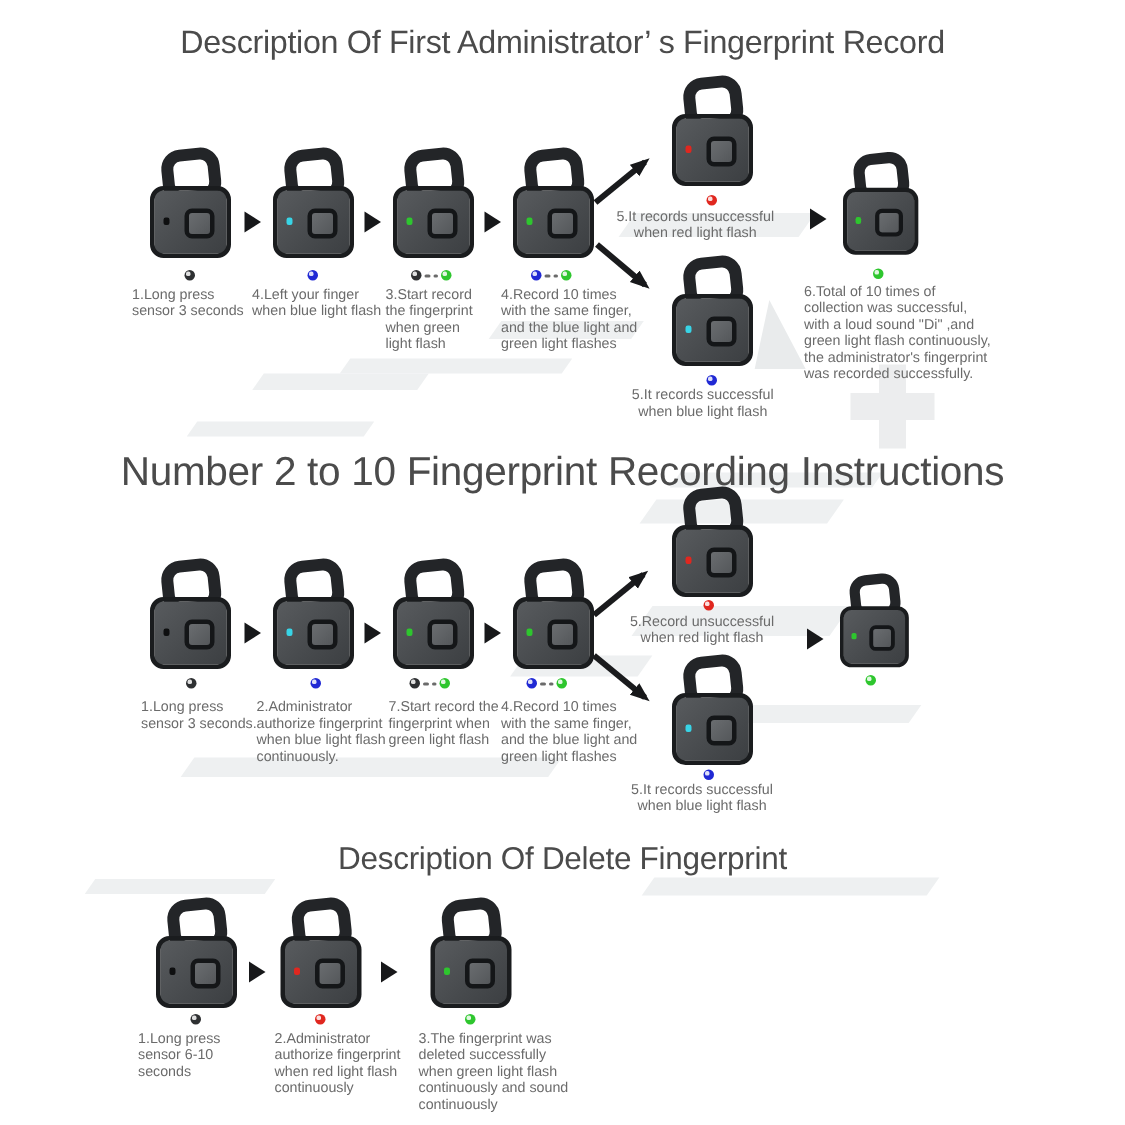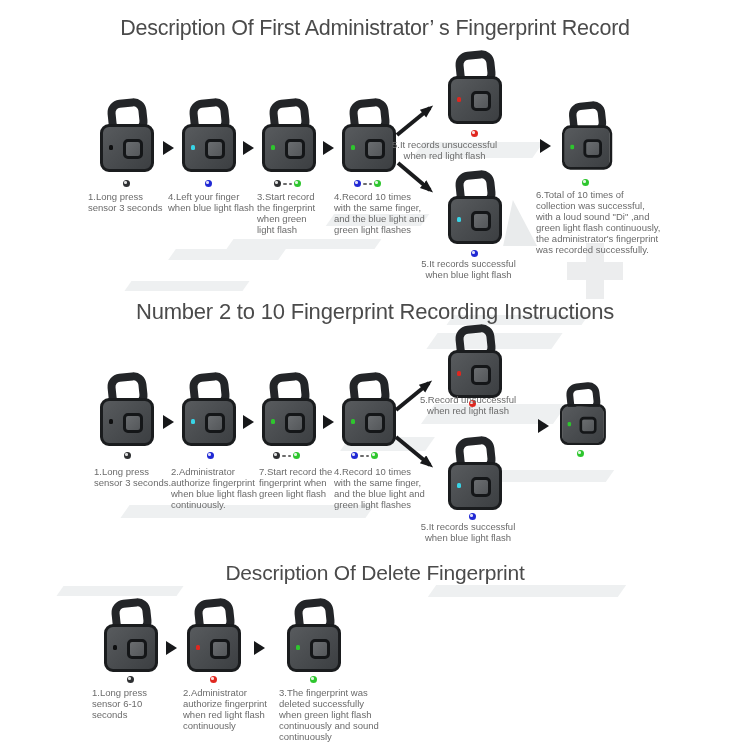--- a/index.html
+++ b/index.html
@@ -168,32 +168,32 @@
   <div class="step" style="left:168px;top:191px;width:95px">4.Left your finger
 when blue light flash</div>
   <div class="step" style="left:257px;top:191px;width:80px">3.Start record
 the fingerprint
 when green
 light flash</div>
   <div class="step" style="left:334px;top:191px;width:100px">4.Record 10 times
 with the same finger,
 and the blue light and
 green light flashes</div>
-  <div class="step center" style="left:372px;top:139px;width:145px">5.It records unsuccessful
+  <div class="step center" style="left:391px;top:139px;width:145px">5.It records unsuccessful
 when red light flash</div>
   <div class="step center" style="left:396px;top:258px;width:145px">5.It records successful
 when blue light flash</div>
   <div class="step" style="left:536px;top:189px;width:150px">6.Total of 10 times of
 collection was successful,
 with a loud sound "Di" ,and
 green light flash continuously,
 the administrator's fingerprint
 was recorded successfully.</div>
 
-  <div class="title" style="top:299px;font-size:22px">Number 2 to 10 Fingerprint Recording Instructions</div>
+  <div class="title" style="top:299px;font-size:27px">Number 2 to 10 Fingerprint Recording Instructions</div>
 
   <div class="padlock" style="left:100px;top:372px">
     <div class="shackle"></div>
     <div class="plbody">
       <span class="led" style="background-color: rgb(14, 15, 16);"></span>
       <div class="sensor"></div>
     </div>
   </div>
   <div class="padlock" style="left:182px;top:372px">
     <div class="shackle"></div>
@@ -277,21 +277,21 @@
 authorize fingerprint
 when blue light flash
 continuously.</div>
   <div class="step" style="left:259px;top:466px;width:85px">7.Start record the
 fingerprint when
 green light flash</div>
   <div class="step" style="left:334px;top:466px;width:100px">4.Record 10 times
 with the same finger,
 and the blue light and
 green light flashes</div>
-  <div class="step center" style="left:398px;top:394px;width:140px">5.Record unsuccessful
+  <div class="step center" style="left:398px;top:409px;width:140px">5.Record unsuccessful
 when red light flash</div>
   <div class="step center" style="left:398px;top:521px;width:140px">5.It records successful
 when blue light flash</div>
 
   <div class="title" style="top:561px;font-size:21px">Description Of Delete Fingerprint</div>
 
   <div class="padlock" style="left:104px;top:598px">
     <div class="shackle"></div>
     <div class="plbody">
       <span class="led" style="background-color: rgb(14, 15, 16);"></span>

